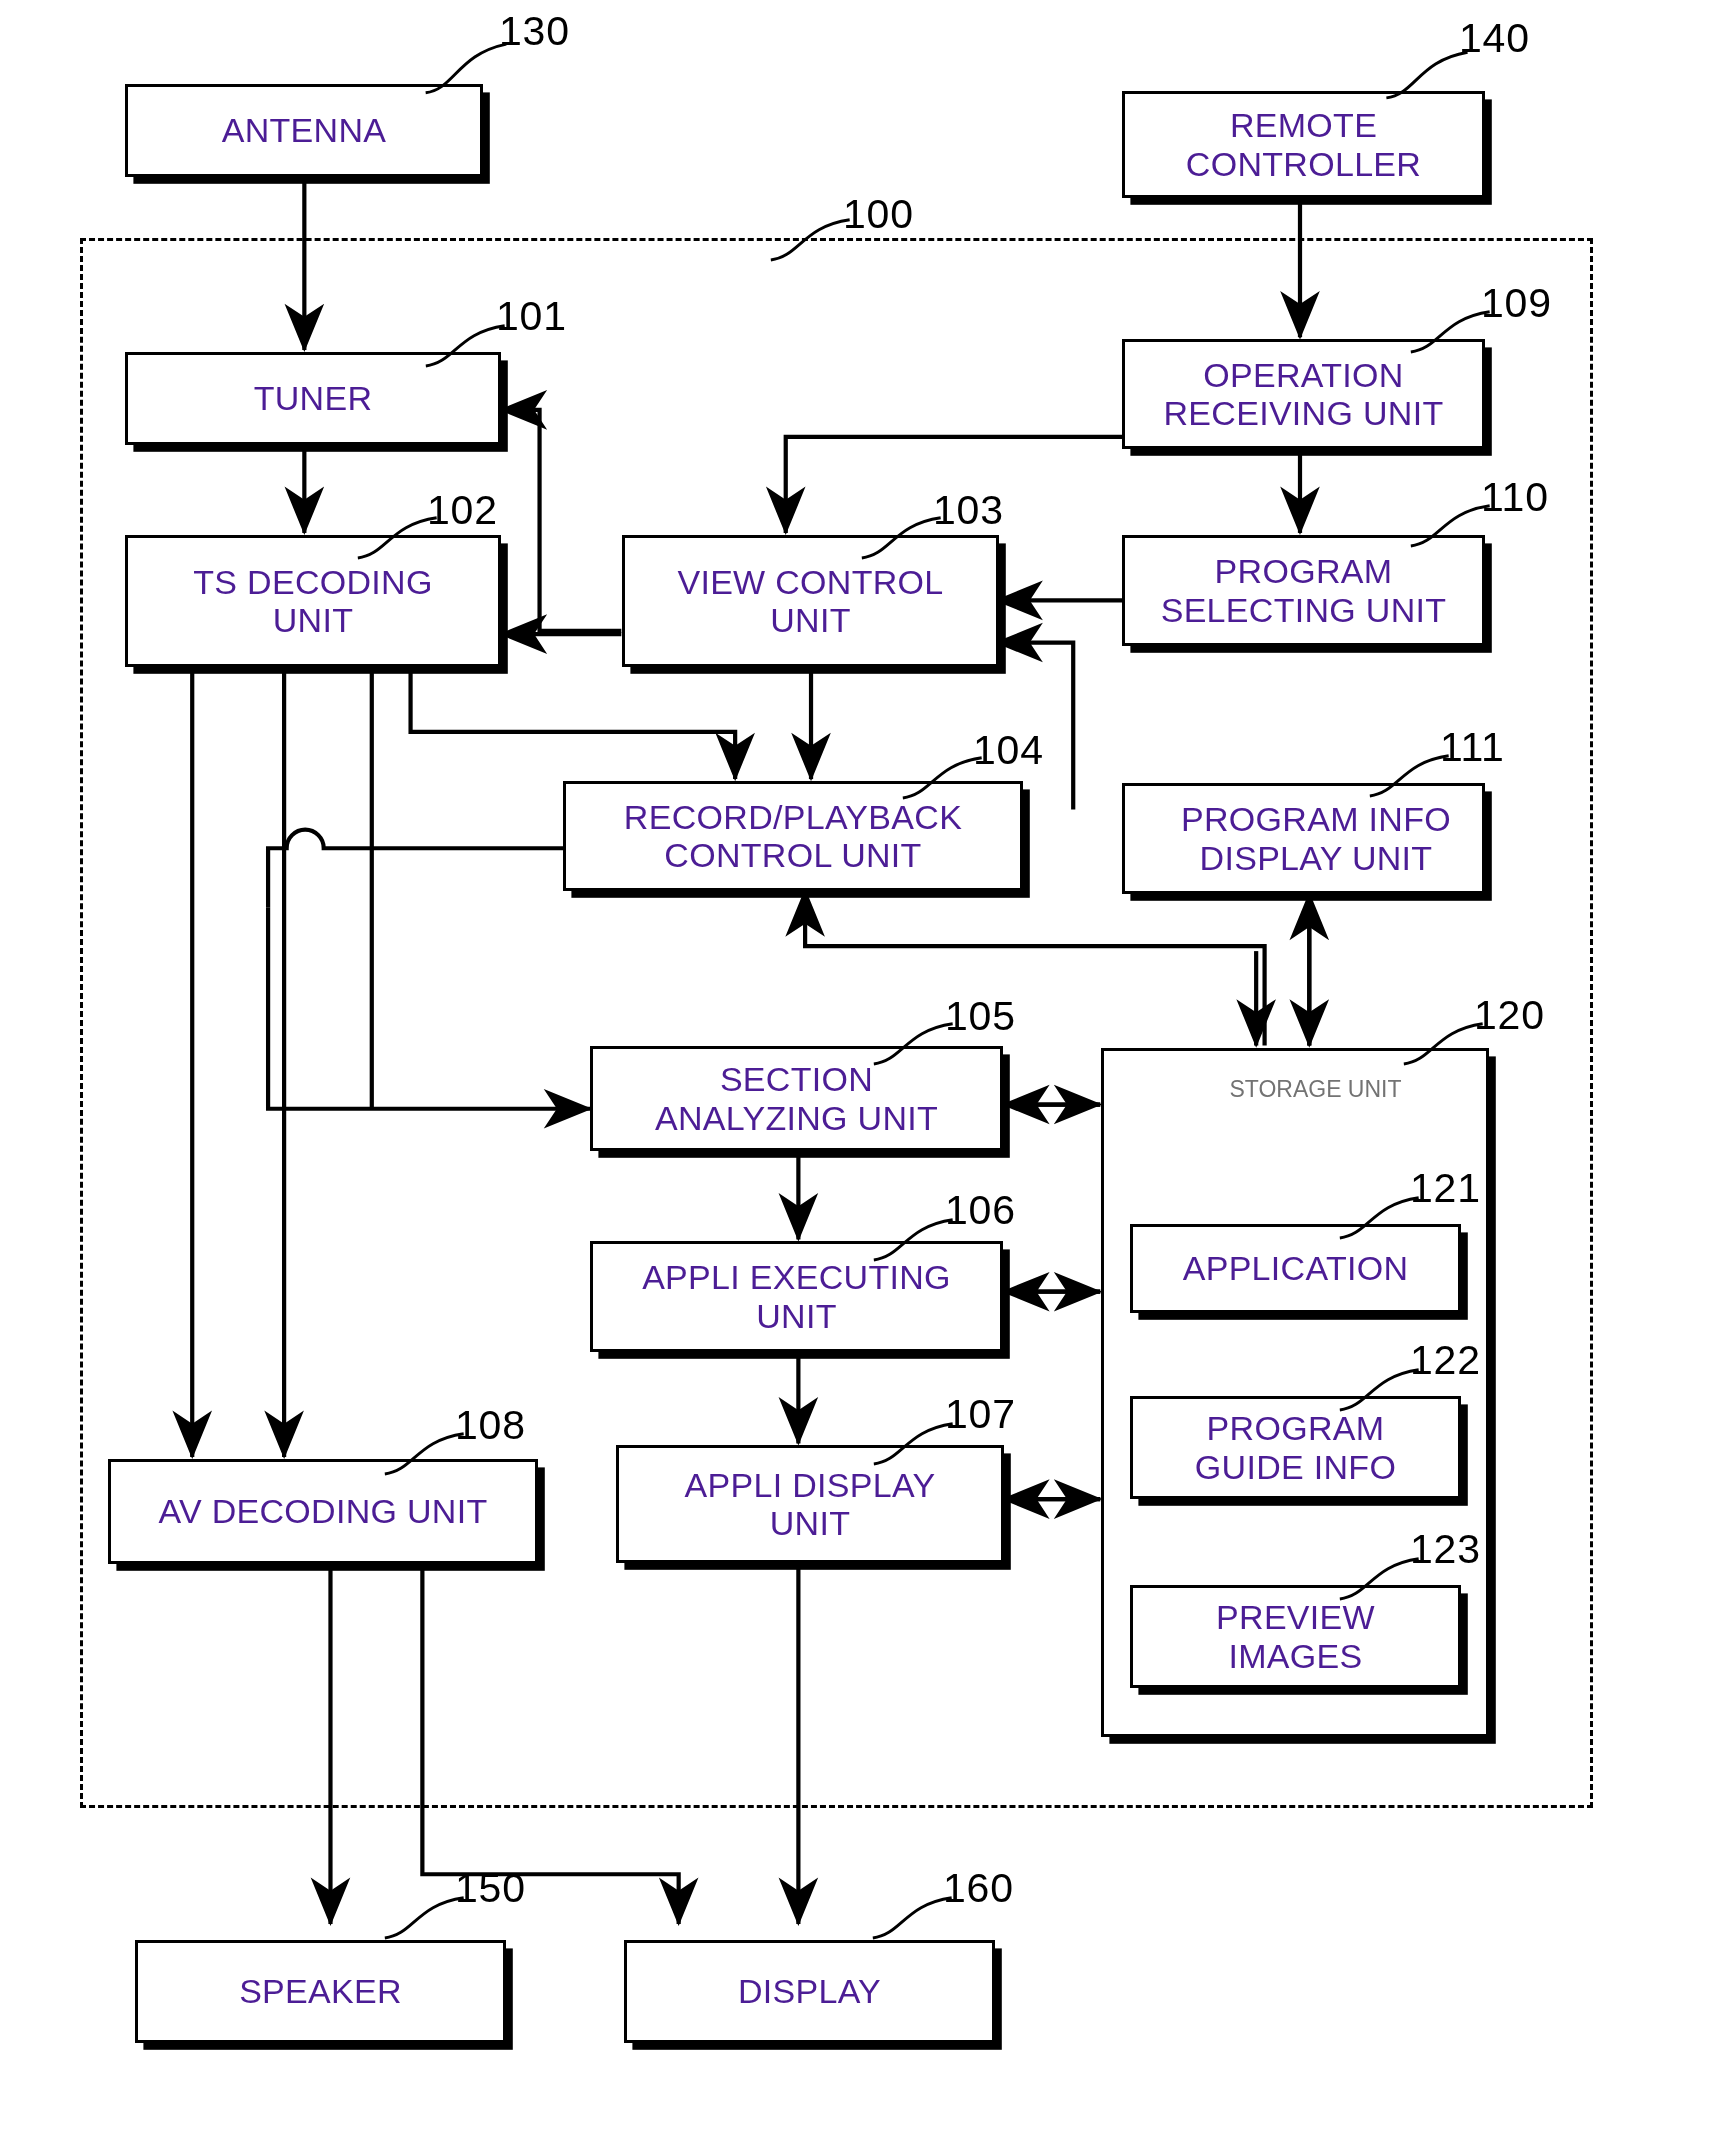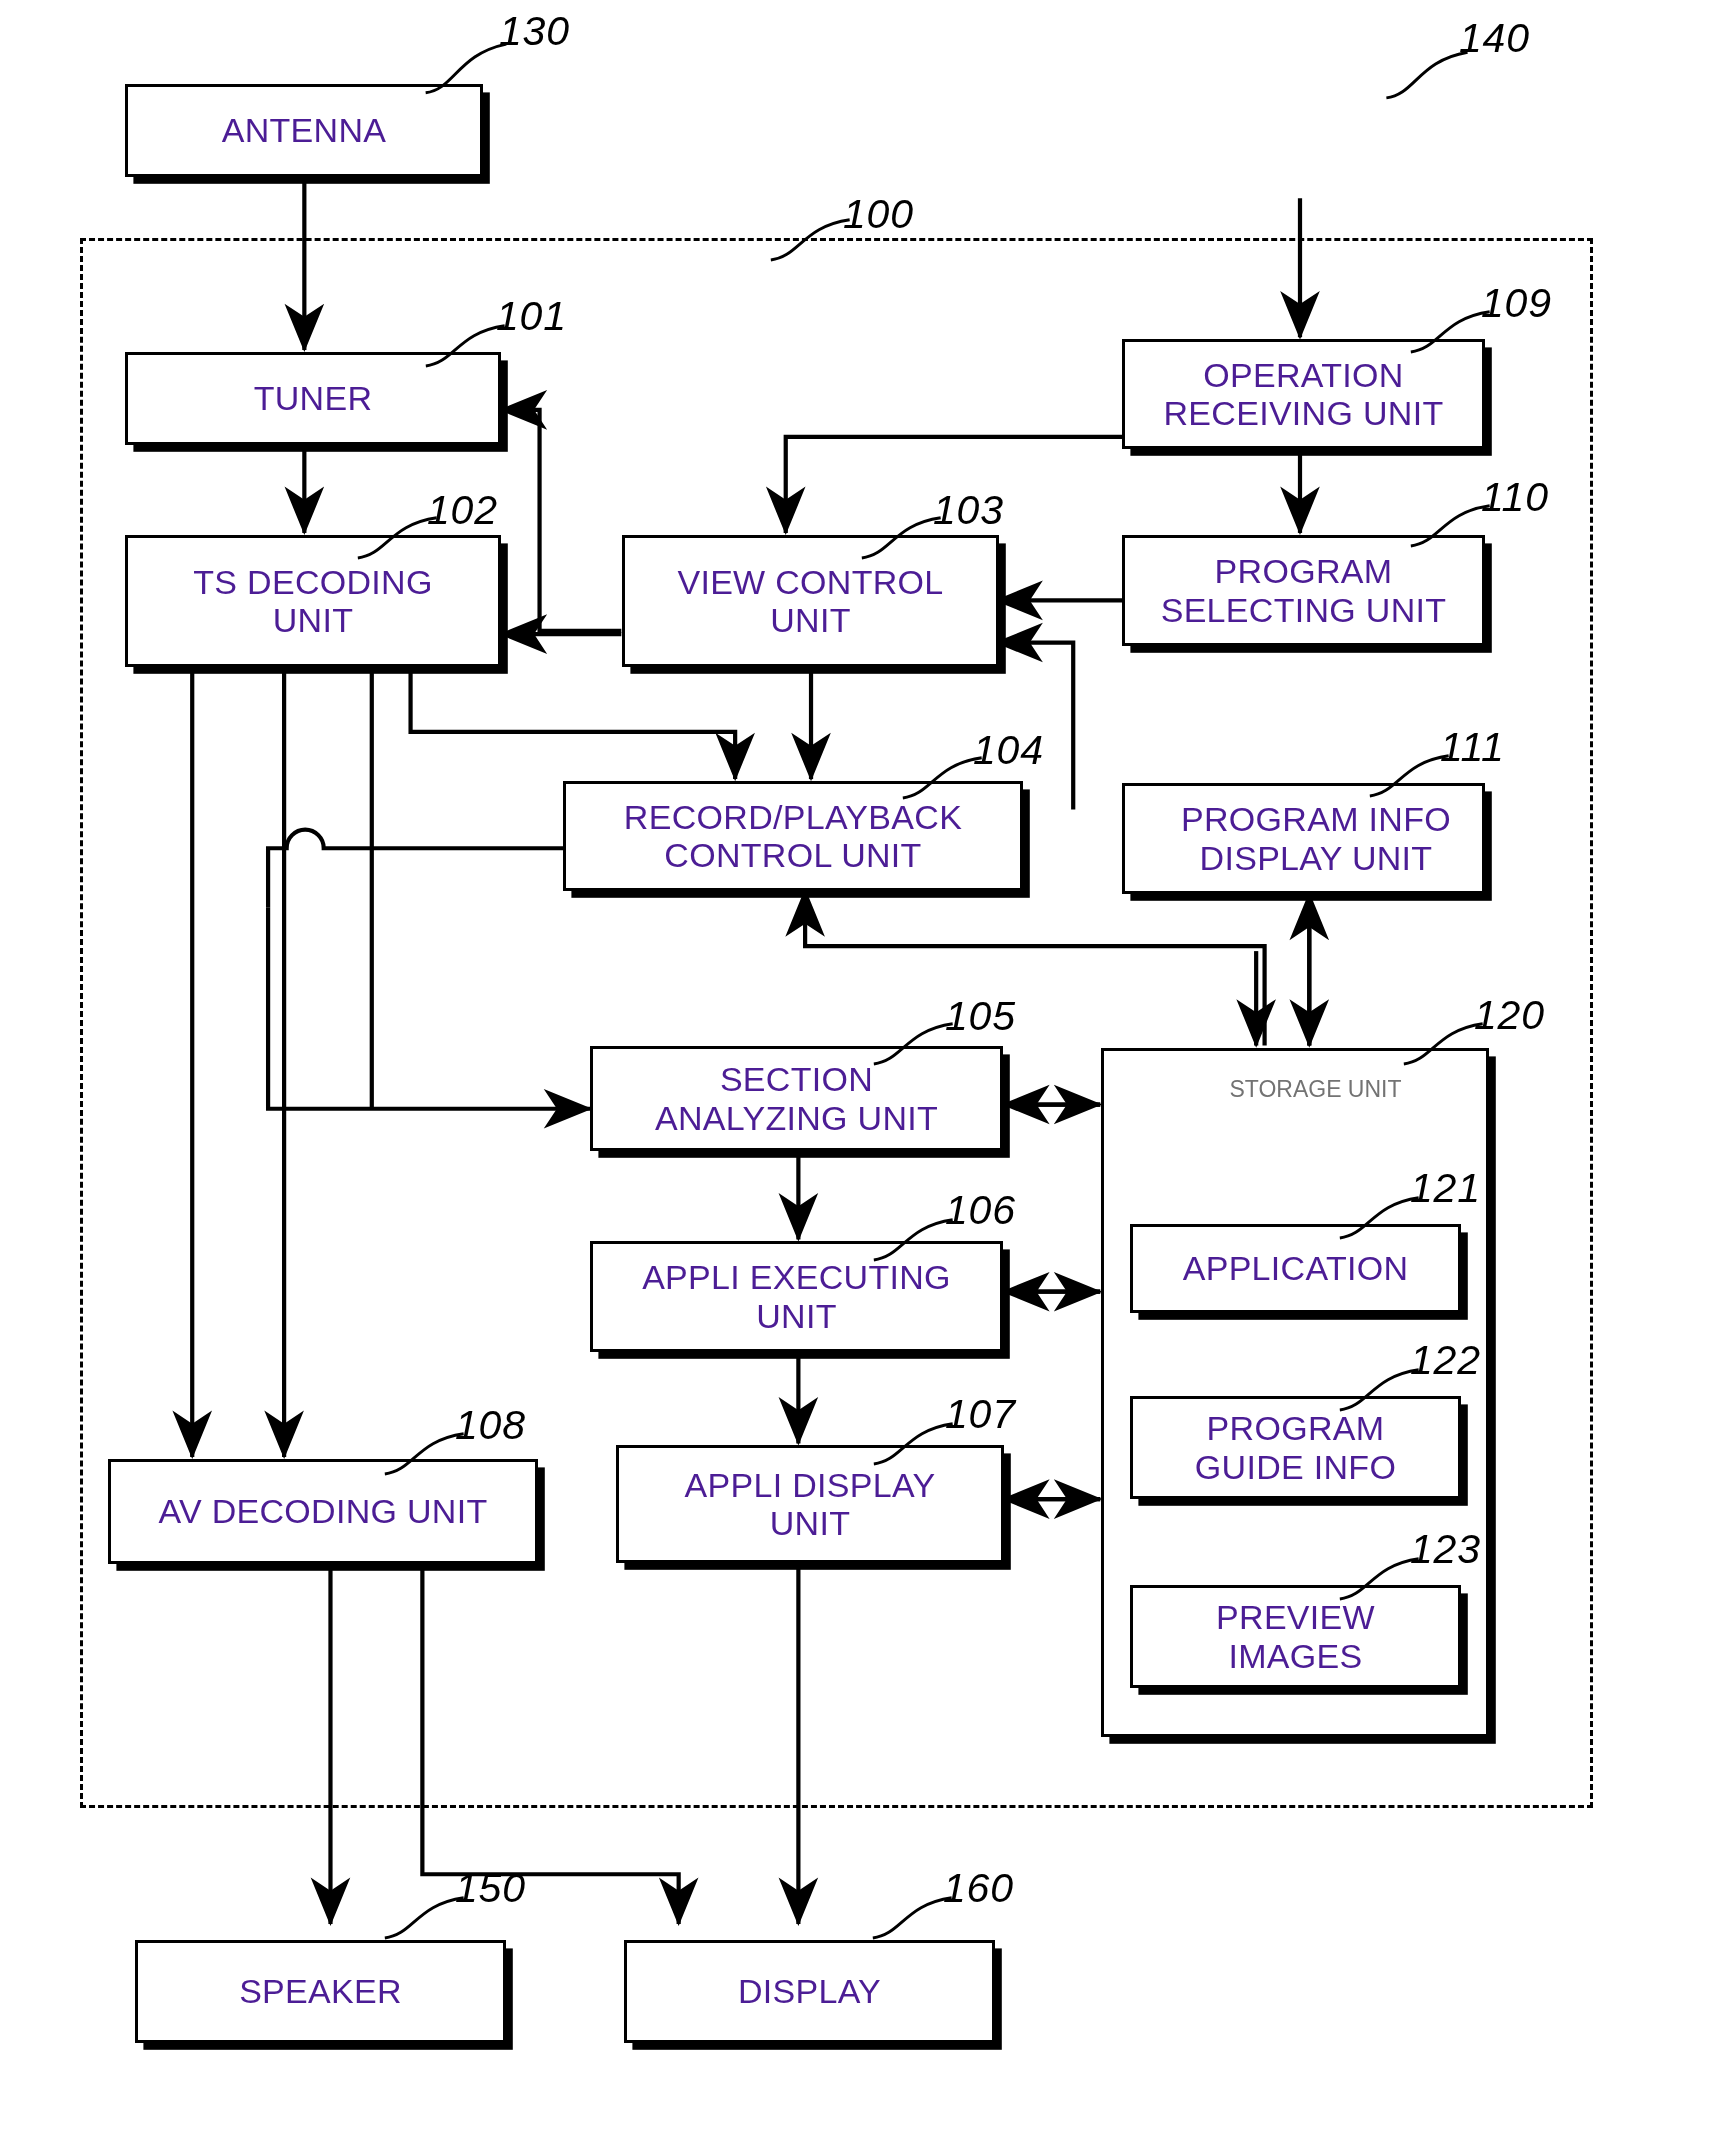--- a/index.html
+++ b/index.html
@@ -70,21 +70,20 @@
     background: transparent;
   }
   
   .ref {
     position: absolute;
     font-size: 41px;
     color: #000;
     letter-spacing: 0.8px;
     z-index: 4;
     white-space: nowrap;
-    font-style: italic;
   }
 </style>
 </head>
 <body>
 
 <div id="sheet">
 
   <div class="dashed" style="left:80px; top:238px; width:1513px; height:1570px;"></div>
 
   <svg id="wires" viewBox="0 0 2039 2544" xmlns="http://www.w3.org/2000/svg">
@@ -161,20 +160,24 @@
   </svg>
 
   <div class="box" style="left:125px; top:84px; width:358px; height:93px;">
     <span class="lbl">ANTENNA</span>
   </div>
   <div class="ref" style="left:499px; top:8.4px;">130</div>
   <svg class="lead" style="position:absolute;left:422px;top:34px;width:93px;height:63px;z-index:4;" viewBox="0 0 110 75" width="93" height="63">
     <path d="M4,70 C38,66 42,24 100,12" stroke="#000" stroke-width="3.5" fill="none"></path>
   </svg>
 
+  <div class="box" style="left:1122px; top:91px; width:363px; height:107px;">
+    <span class="lbl">REMOTE
+CONTROLLER</span>
+  </div>
   <div class="ref" style="left:1459px; top:15px;">140</div>
   <svg class="lead" style="position:absolute;left:1383px;top:42px;width:93px;height:61px;z-index:4;" viewBox="0 0 110 72" width="93" height="61">
     <path d="M4,66 C38,62 42,22 100,12" stroke="#000" stroke-width="3.5" fill="none"></path>
   </svg>
 
   <div class="ref" style="left:843px; top:191px;">100</div>
   <svg class="lead" style="position:absolute;left:767px;top:213px;width:89px;height:52px;z-index:4;" viewBox="0 0 105 62" width="89" height="52">
     <path d="M4,56 C38,52 42,16 98,8" stroke="#000" stroke-width="3.5" fill="none"></path>
   </svg>
 

